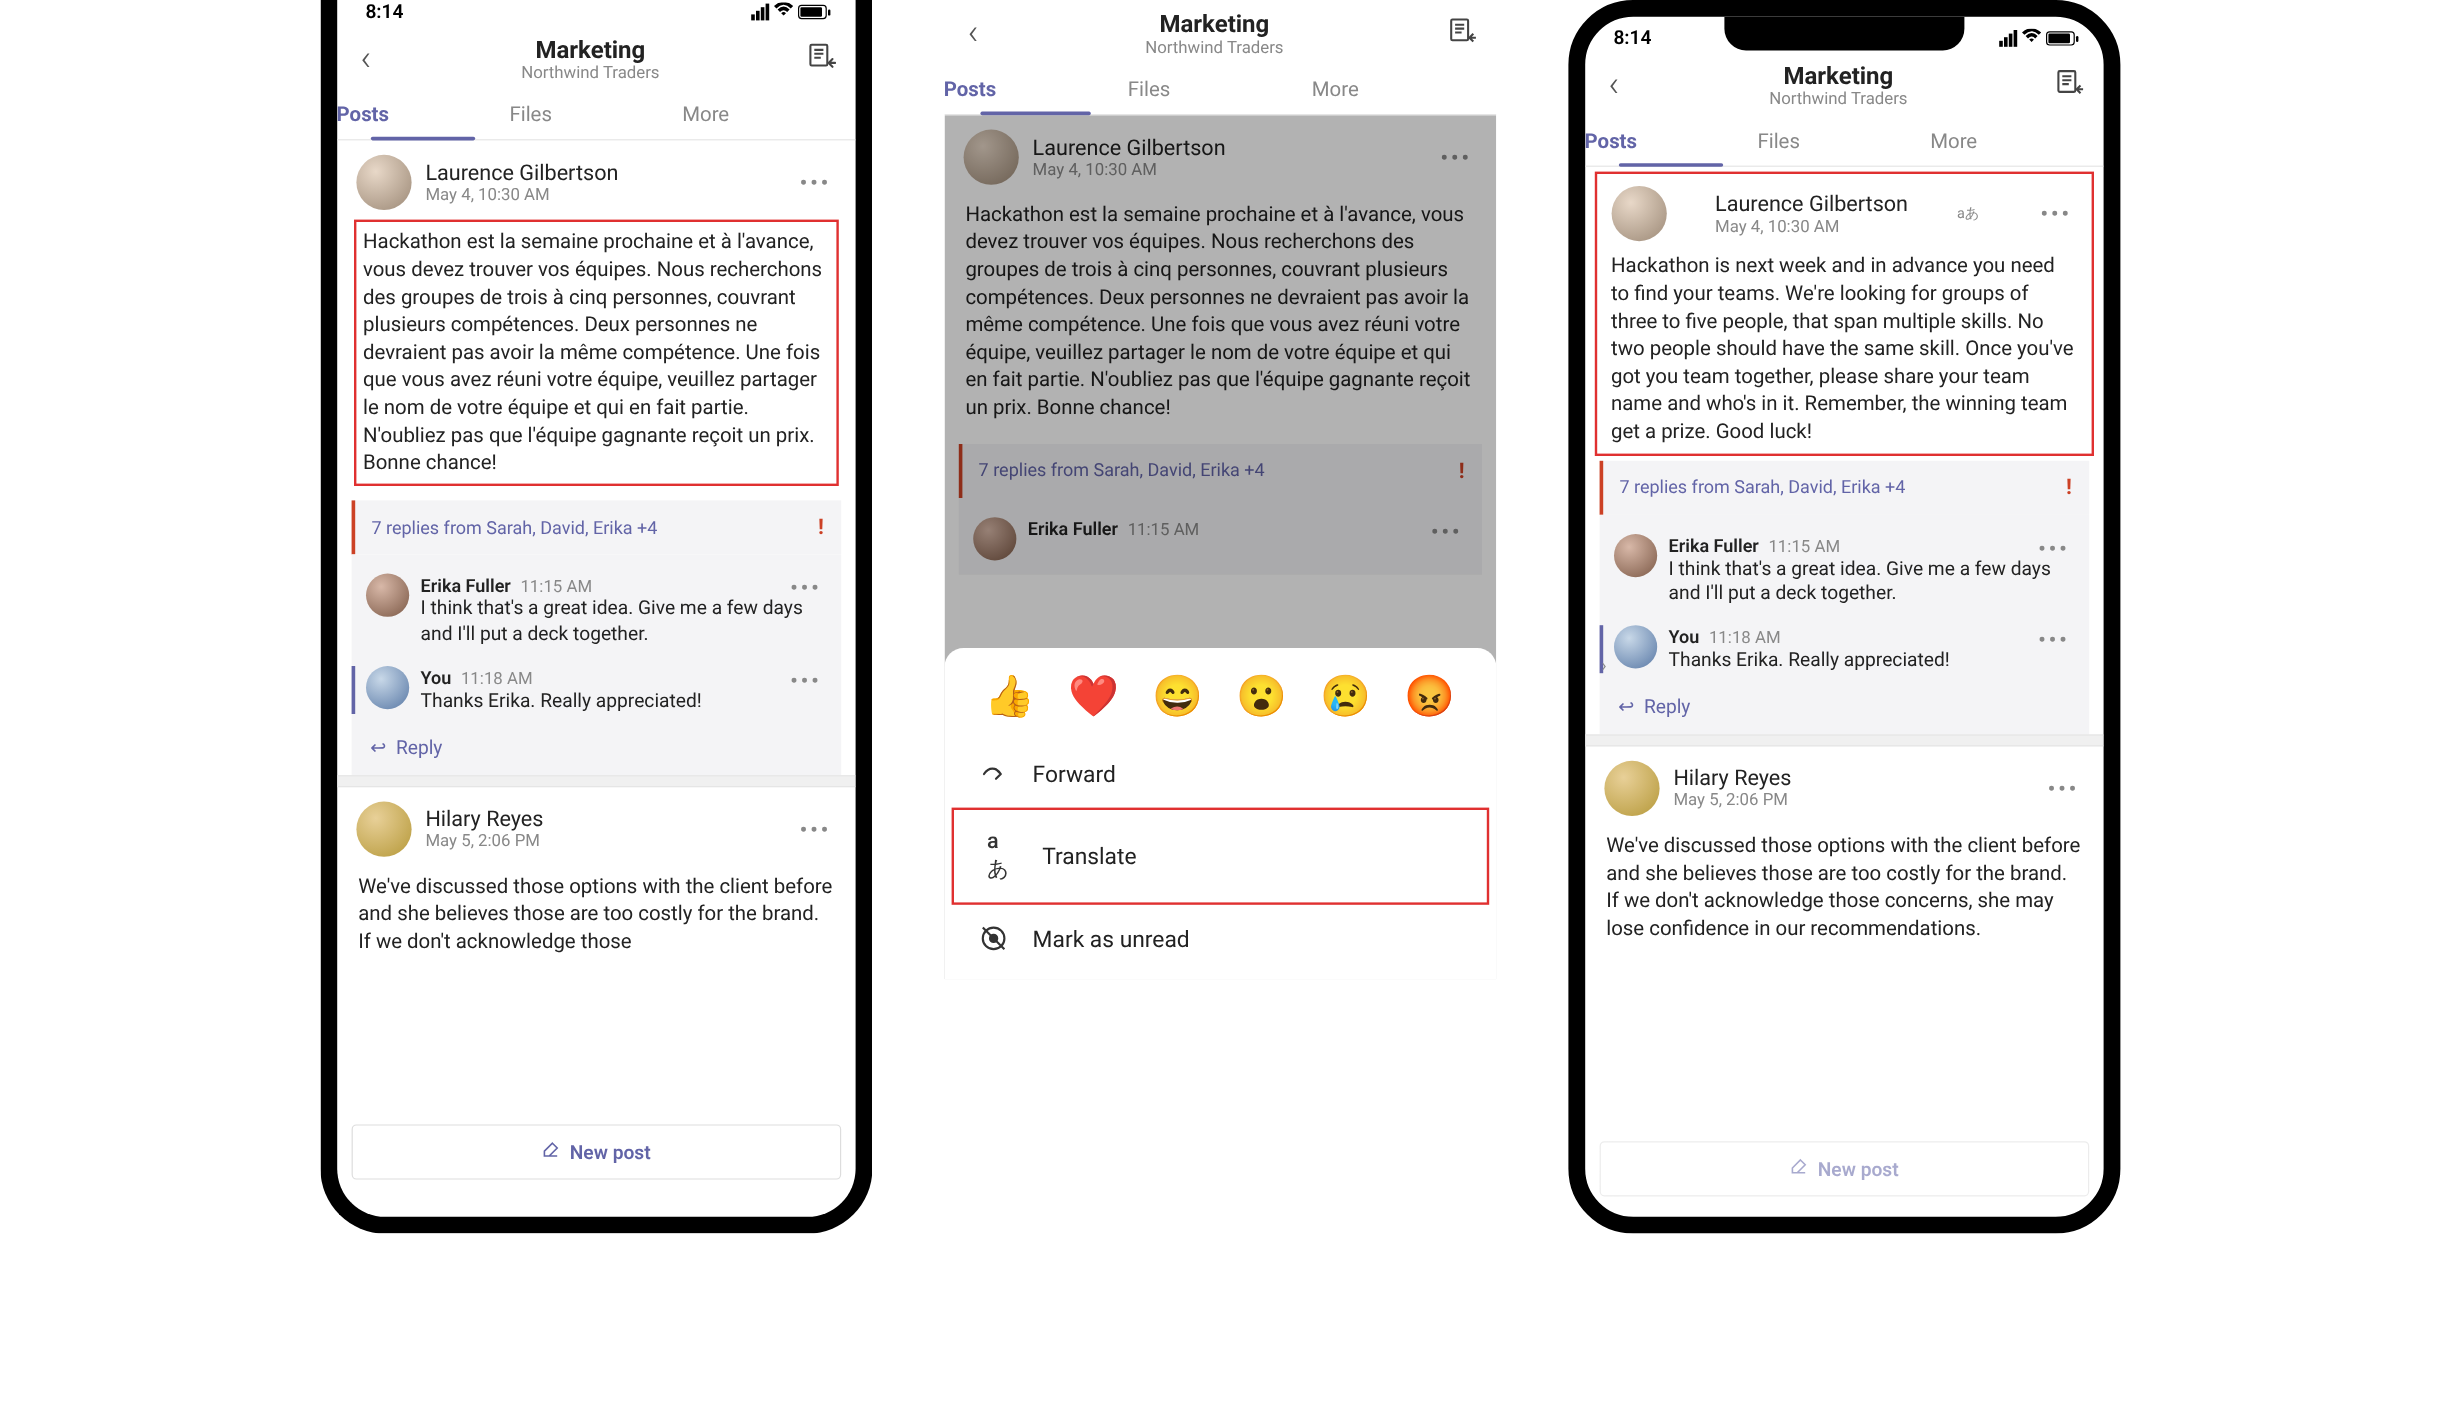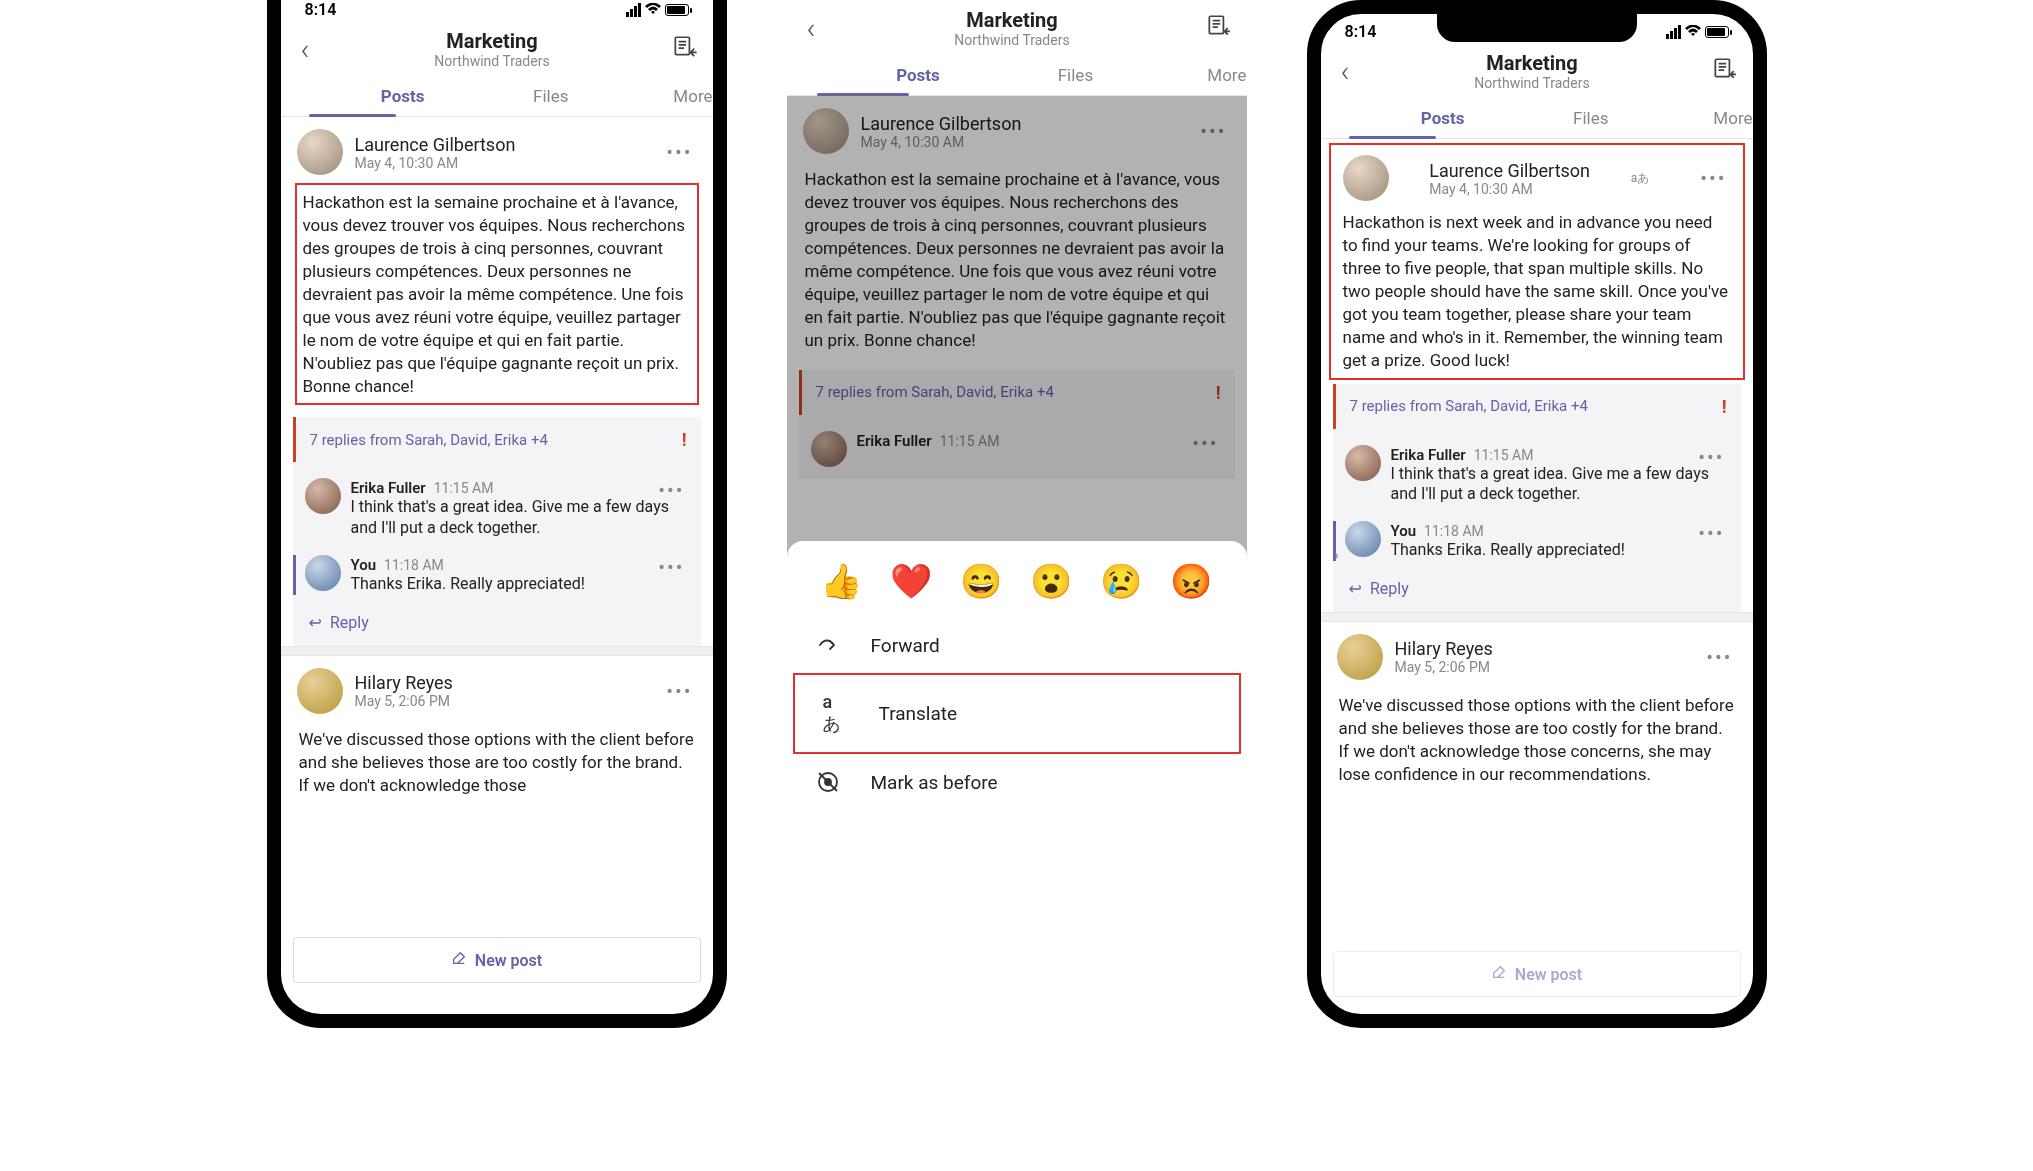--- a/index.html
+++ b/index.html
@@ -55,21 +55,21 @@
   .channel-title { font-size: 20px; font-weight: 700; color:#222; }
   .channel-sub { font-size: 14px; color: #888; }
   .chev-back { font-size: 30px; font-weight: 300; color: #555; padding: 4px; }
   .header-action svg { width: 26px; height: 26px; }
   .tabs {
     display: flex;
     border-bottom: 1px solid #e5e5e5;
   }
   .tab {
     flex:1;
-    text-align:right;
+    text-align:left;
     padding: 12px 0 10px;
     font-size: 17px;
     color: #888;
     position: relative;
   }
   .tab.active { color: #6264a7; font-weight: 700; }
   .tab.active::after {
     content:"";
     position:absolute;
     left: 20%; right:20%; bottom:-1px;
@@ -150,21 +150,21 @@
   
   .dim-overlay { position:absolute; inset:0; background:rgba(0,0,0,0.30); }
   .action-sheet {
     position:absolute; left:0; right:0; bottom:0;
     background:#fff;
     border-radius: 16px 16px 0 0;
     padding: 14px 0 6px;
   }
   .reactions-row { display:flex; justify-content:space-around; padding: 6px 20px 16px; font-size:34px; }
   .action-item {
-    display:flex; align-items:center; gap:30px;
+    display:flex; align-items:center; gap:20px;
     padding: 16px 28px; font-size:19px; color:#222;
   }
   .action-item.hl { border: 2px solid #e03030; margin: 0 6px; }
   .action-icon { width:26px; display:flex; justify-content:center; color:#333; }
   .action-icon svg { width:24px; height:24px; stroke:#333; }
 
   .signal { display:inline-flex; align-items:flex-end; gap:1px; }
   .signal span { width:3px; background:#000; display:inline-block; }
   .signal span:nth-child(1){height:5px} .signal span:nth-child(2){height:8px}
   .signal span:nth-child(3){height:11px} .signal span:nth-child(4){height:14px}
@@ -360,21 +360,21 @@
           <span>Translate</span>
         </div>
         <div class="action-item">
           <span class="action-icon">
               <svg viewBox="0 0 24 24" fill="none" stroke-width="1.8">
                 <circle cx="12" cy="12" r="9"></circle>
                 <circle cx="12" cy="12" r="3" fill="#333"></circle>
                 <path d="M3 3l18 18"></path>
               </svg>
             </span>
-          <span>Mark as before</span>
+          <span>Mark as unread</span>
         </div>
       </div>
     </div>
   </div>
 </div>
 
 <div class="phone-wrap">
   <div class="phone">
     <div class="notch"></div>
     <div class="statusbar">

